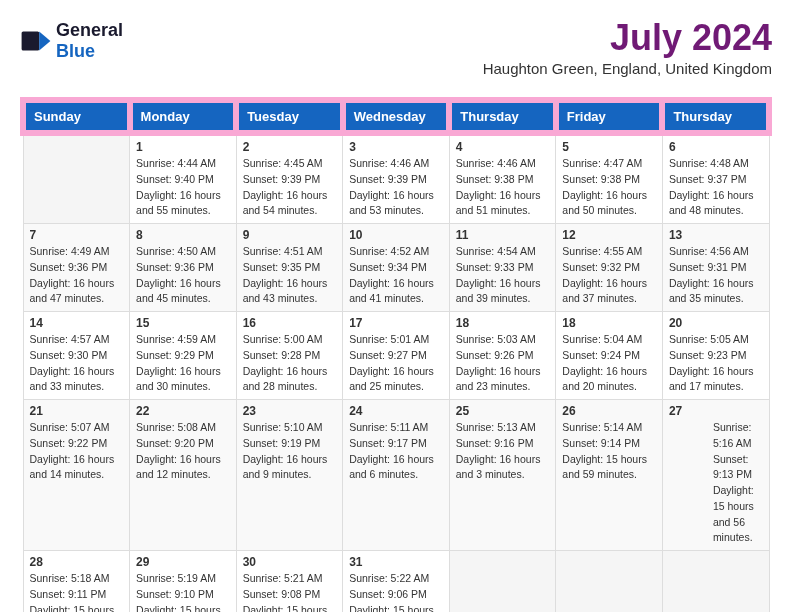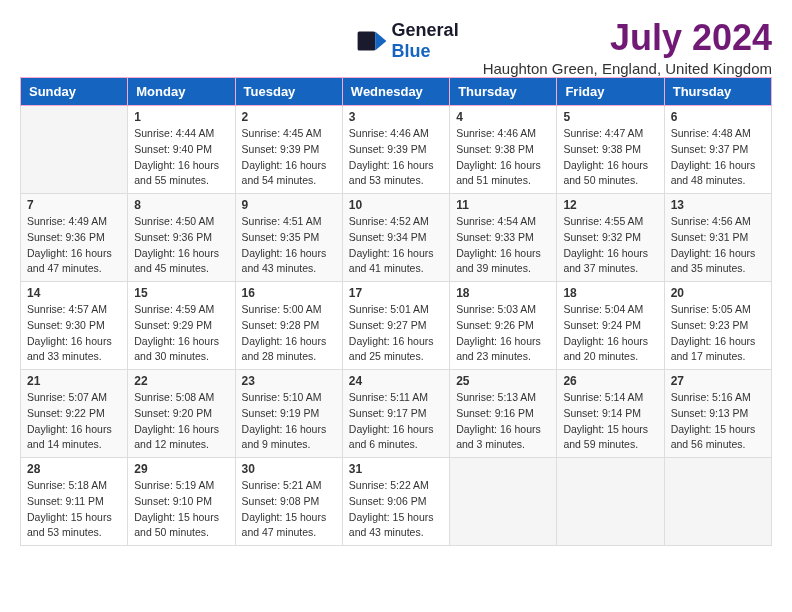--- a/index.html
+++ b/index.html
@@ -5,23 +5,23 @@
     * { box-sizing: border-box; margin: 0; padding: 0; }
     body {
       font-family: Arial, sans-serif;
       background: #fff;
       width: 792px;
       min-height: 612px;
       padding: 20px;
     }
     .header-area {
       display: flex;
-      justify-content: flex-end;
+      justify-content: space-between;
       align-items: flex-start;
-      margin-bottom: 0;
+      margin-bottom: 20px;
       gap: 24px;
     }
     .logo {
       display: flex;
       align-items: center;
       gap: 4px;
     }
     .logo-text-general {
       font-size: 18px;
       font-weight: bold;
@@ -54,21 +54,21 @@
       width: 100%;
       border-collapse: collapse;
       border: 1px solid #ccc;
     }
     .calendar-table th {
       background-color: #1565c0;
       color: #fff;
       text-align: left;
       padding: 6px 8px;
       font-size: 13px;
-      border: 1px solid #f9a8d4;
+      border: 6px solid #f9a8d4;
     }
     .calendar-table td {
       vertical-align: top;
       padding: 4px 6px;
       border: 1px solid #ddd;
       font-size: 10.5px;
       color: #333;
       width: 14.28%;
       min-height: 80px;
       background: #fff;
@@ -310,21 +310,21 @@
           </td>
           <td>
             <span class="day-number">26</span>
             <div class="day-info" style="white-space: pre-line;">Sunrise: 5:14 AM
 Sunset: 9:14 PM
 Daylight: 15 hours
 and 59 minutes.</div>
           </td>
           <td>
             <span class="day-number">27</span>
-            <div class="day-info" style="white-space: pre-line;">Sunrise: 5:16 AM
+            <div class="day-info" style="white-space: pre-line; margin-left: 44px;">Sunrise: 5:16 AM
 Sunset: 9:13 PM
 Daylight: 15 hours
 and 56 minutes.</div>
           </td>
         </tr>
         <tr>
           <td>
             <span class="day-number">28</span>
             <div class="day-info" style="white-space: pre-line;">Sunrise: 5:18 AM
 Sunset: 9:11 PM

